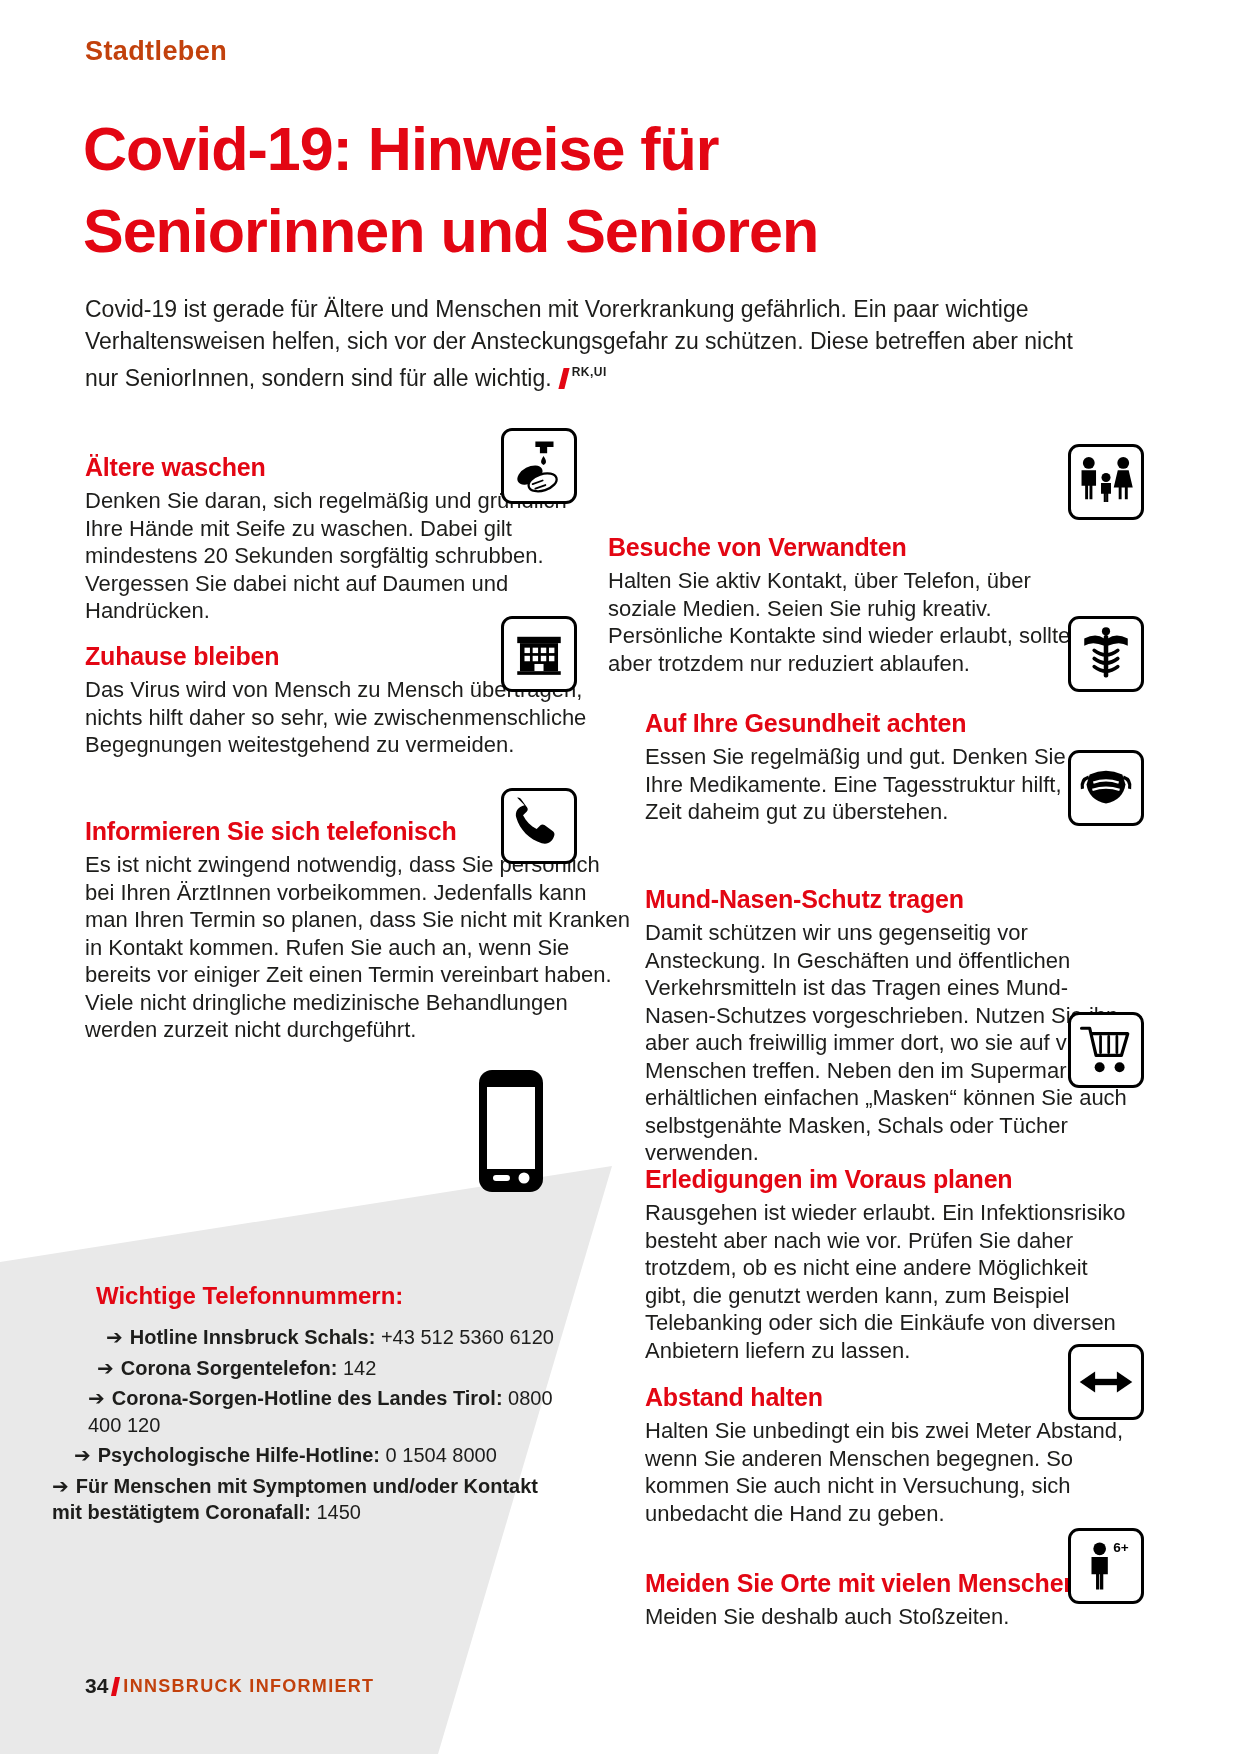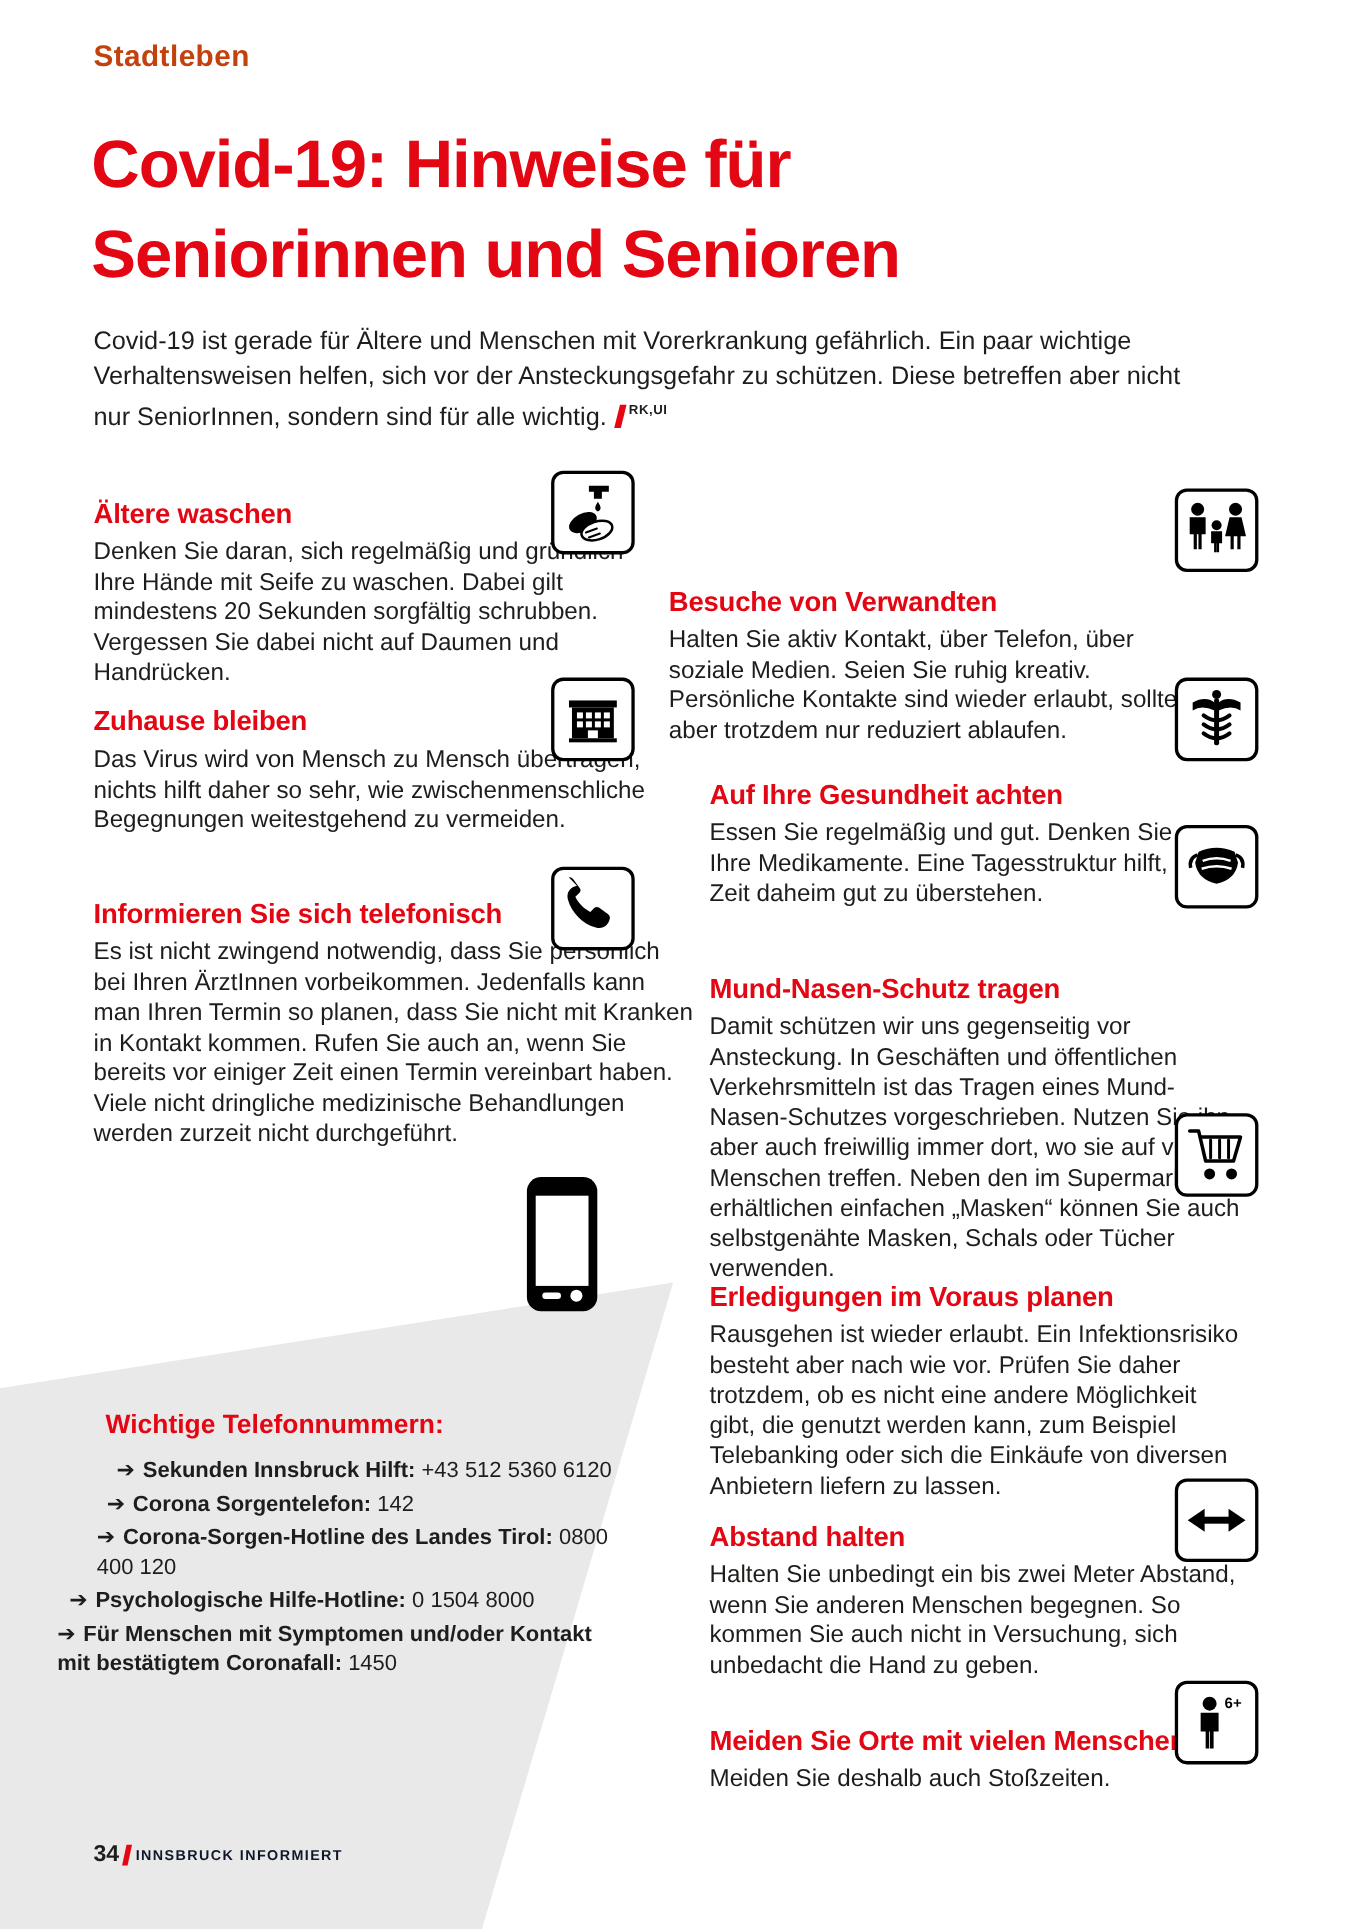--- a/index.html
+++ b/index.html
@@ -48,28 +48,28 @@
   .ic-phone svg{width:68px;height:126px;display:block;}
 
   .phone-box{position:absolute;left:42px;top:1282px;width:528px;}
   .phone-box h2{margin:0 0 14px 54px;font-size:24px;font-weight:bold;color:#e30613;}
   .phone-item{font-size:20px;line-height:26.5px;font-weight:bold;color:#1d1d1b;margin-bottom:4px;}
   .phone-item .num{font-weight:normal;}
   .phone-item .arrow{margin-right:7px;}
   .pi-1{margin-left:64px;}
   .pi-2{margin-left:55px;}
   .pi-3{margin-left:46px;}
-  .pi-4{margin-left:21px;}
+  .pi-4{margin-left:32px;}
   .pi-5{margin-left:19px;}
   .pi-6{margin-left:10px;}
 
   .footer{position:absolute;left:85px;top:1674px;display:flex;align-items:center;gap:5px;}
   .f-num{font-size:21px;font-weight:bold;color:#1d1d1b;}
   .f-bar{width:5px;height:19px;background:#e30613;transform:skewX(-12deg);}
-  .f-label{font-size:13px;font-weight:bold;letter-spacing:1.3px;color:#0f172a;}
+  .f-label{font-size:18px;font-weight:bold;letter-spacing:1.3px;color:#c2410c;}
 </style>
 </head>
 <body>
 
 <div class="page">
 
   <div class="wedge"></div>
 
   <div class="kicker">Stadtleben</div>
 
@@ -113,21 +113,21 @@
     <h2>Abstand halten</h2>
     <p>Halten Sie unbedingt ein bis zwei Meter Abstand, wenn Sie anderen Menschen begegnen. So kommen Sie auch nicht in Versuchung, sich unbedacht die Hand zu geben.</p>
   </div>
   <div class="sec sec-r6">
     <h2>Meiden Sie Orte mit vielen Menschen</h2>
     <p>Meiden Sie deshalb auch Stoßzeiten.</p>
   </div>
 
   <div class="phone-box">
     <h2>Wichtige Telefonnummern:</h2>
-    <div class="phone-item pi-1"><span class="arrow">➔</span><span>Sekunden Innsbruck Hilft:</span> <span class="num">+43 512 5360 6120</span></div>
+    <div class="phone-item pi-1"><span class="arrow">➔</span><span>Hotline Innsbruck Schals:</span> <span class="num">+43 512 5360 6120</span></div>
     <div class="phone-item pi-2"><span class="arrow">➔</span><span>Corona Sorgentelefon:</span> <span class="num">142</span></div>
     <div class="phone-item pi-3"><span class="arrow">➔</span><span>Corona-Sorgen-Hotline des Landes Tirol:</span> <span class="num">0800 400 120</span></div>
     <div class="phone-item pi-4"><span class="arrow">➔</span><span>Psychologische Hilfe-Hotline:</span> <span class="num">0 1504 8000</span></div>
     <div class="phone-item pi-6"><span class="arrow">➔</span><span>Für Menschen mit Symptomen und/oder Kontakt mit bestätigtem Coronafall:</span> <span class="num">1450</span></div>
   </div>
 
   <div class="icon-box ic-l1">
     <svg viewBox="0 0 64 64" xmlns="http://www.w3.org/2000/svg">
       <path fill="#000" d="M28 5 h20 v6 h-7 v7 h-8 v-7 h-5 z"></path>
       <path fill="#000" d="M37 21 c3.6 5.5 3.6 8.2 0 9.8 c-3.6 -1.6 -3.6 -4.3 0 -9.8 z"></path>

